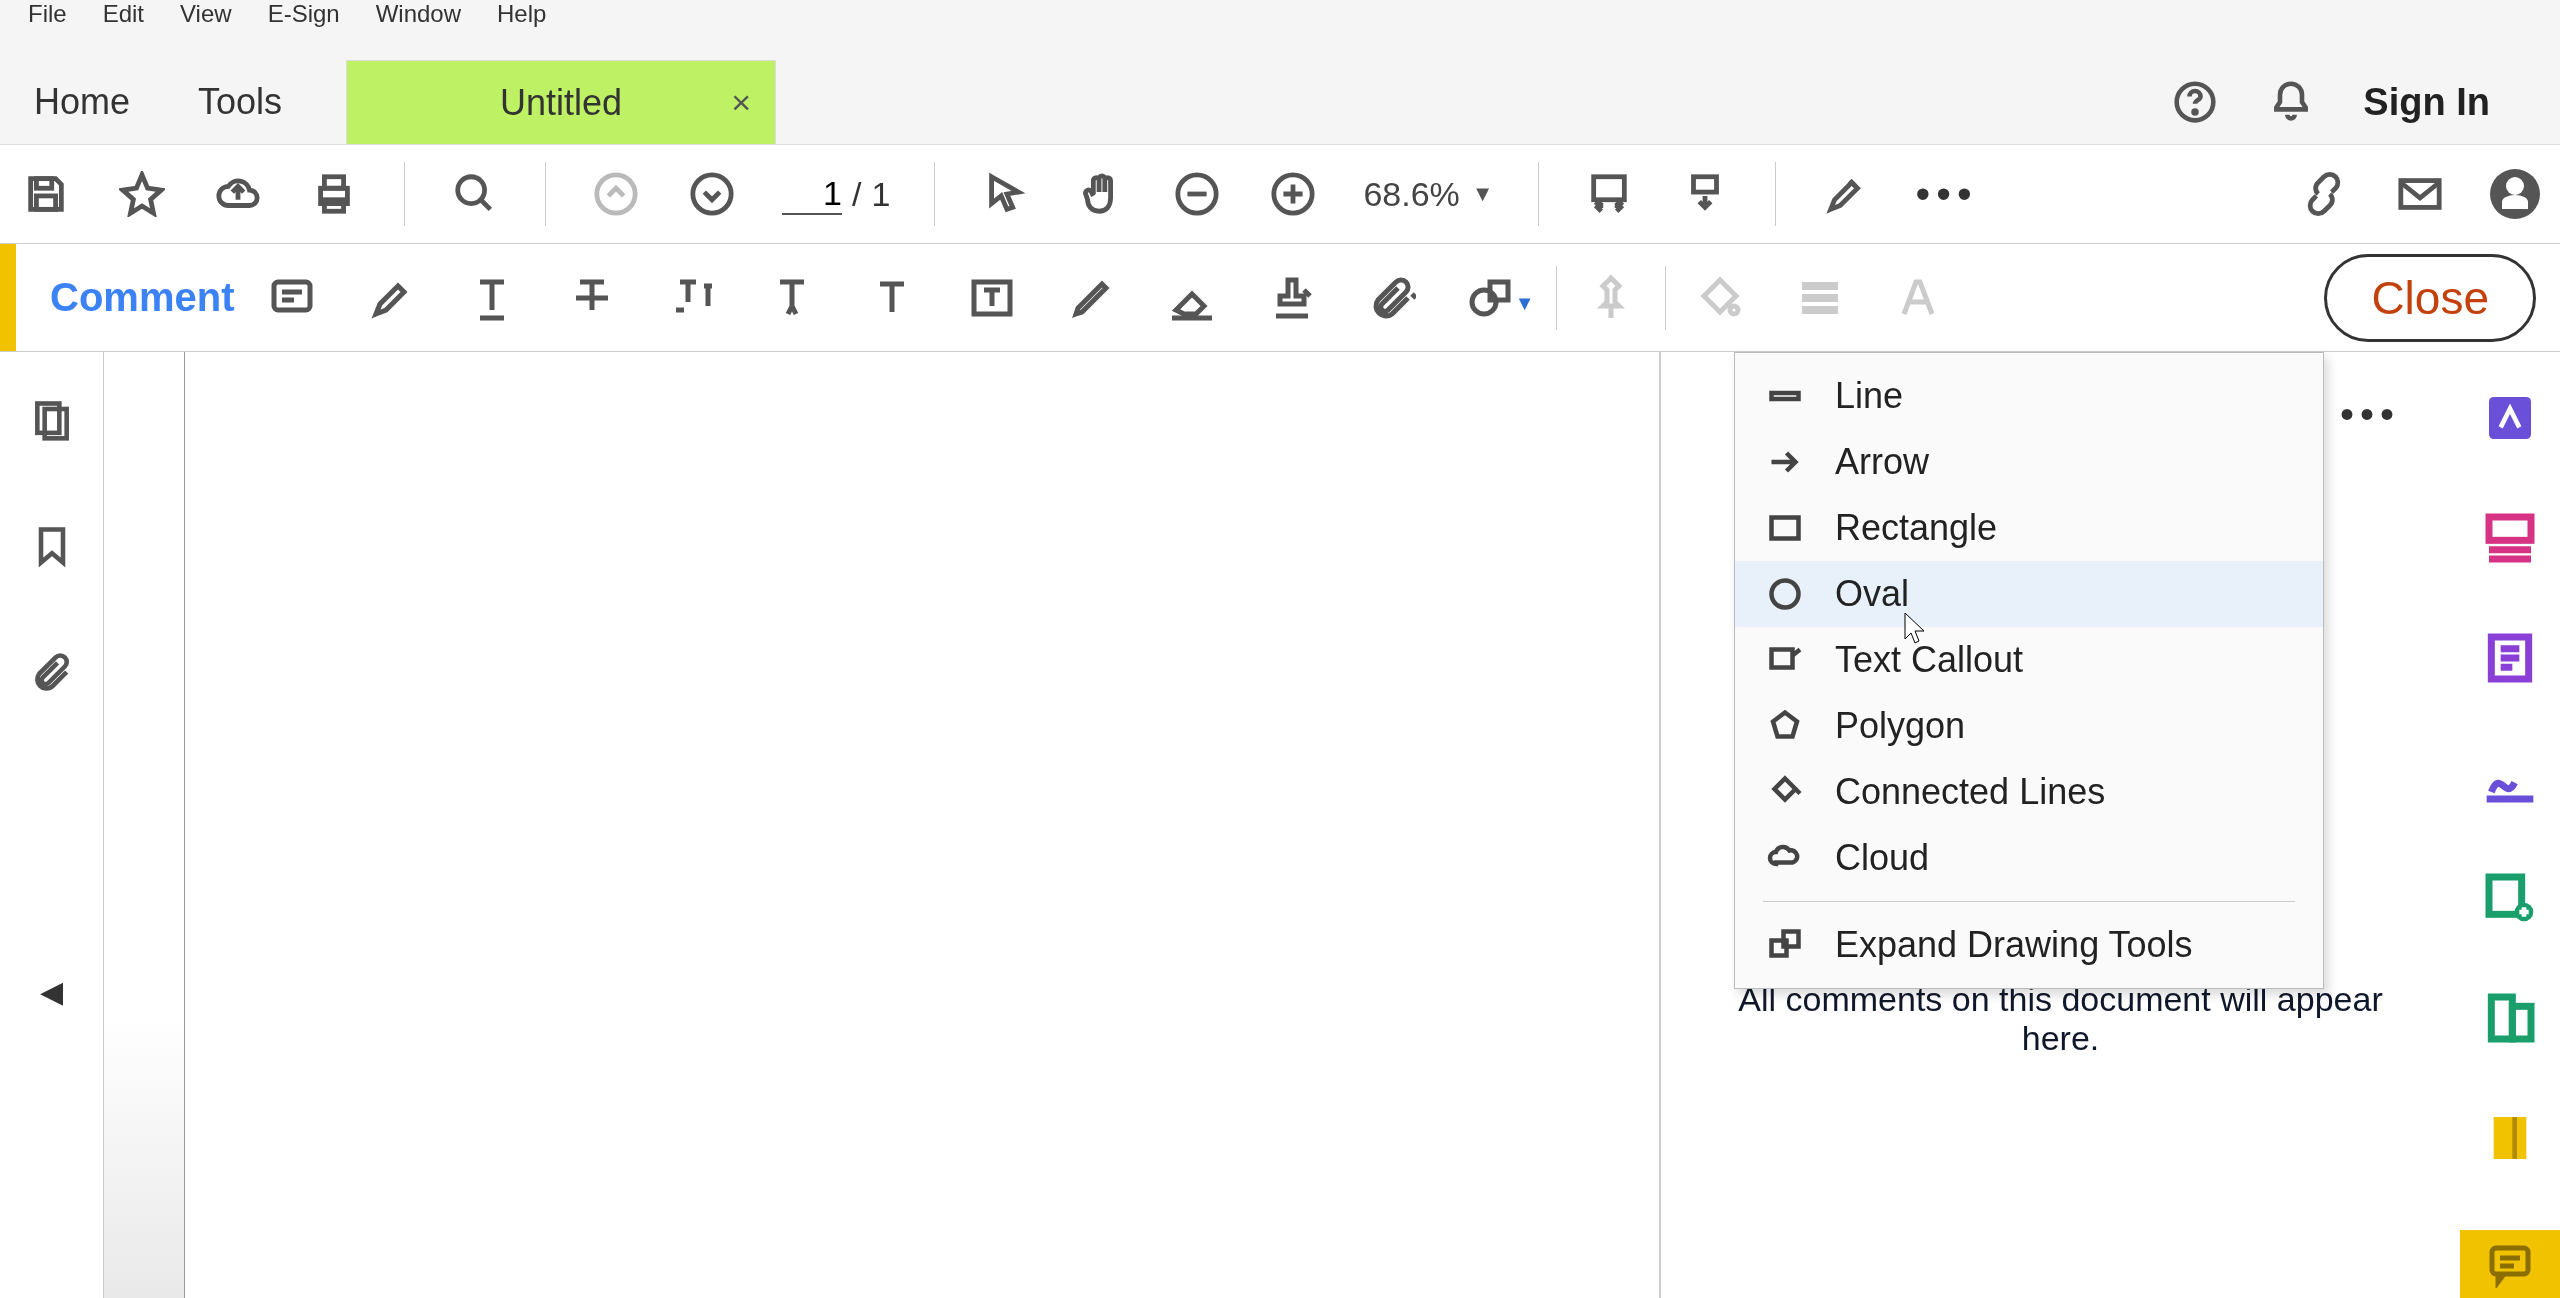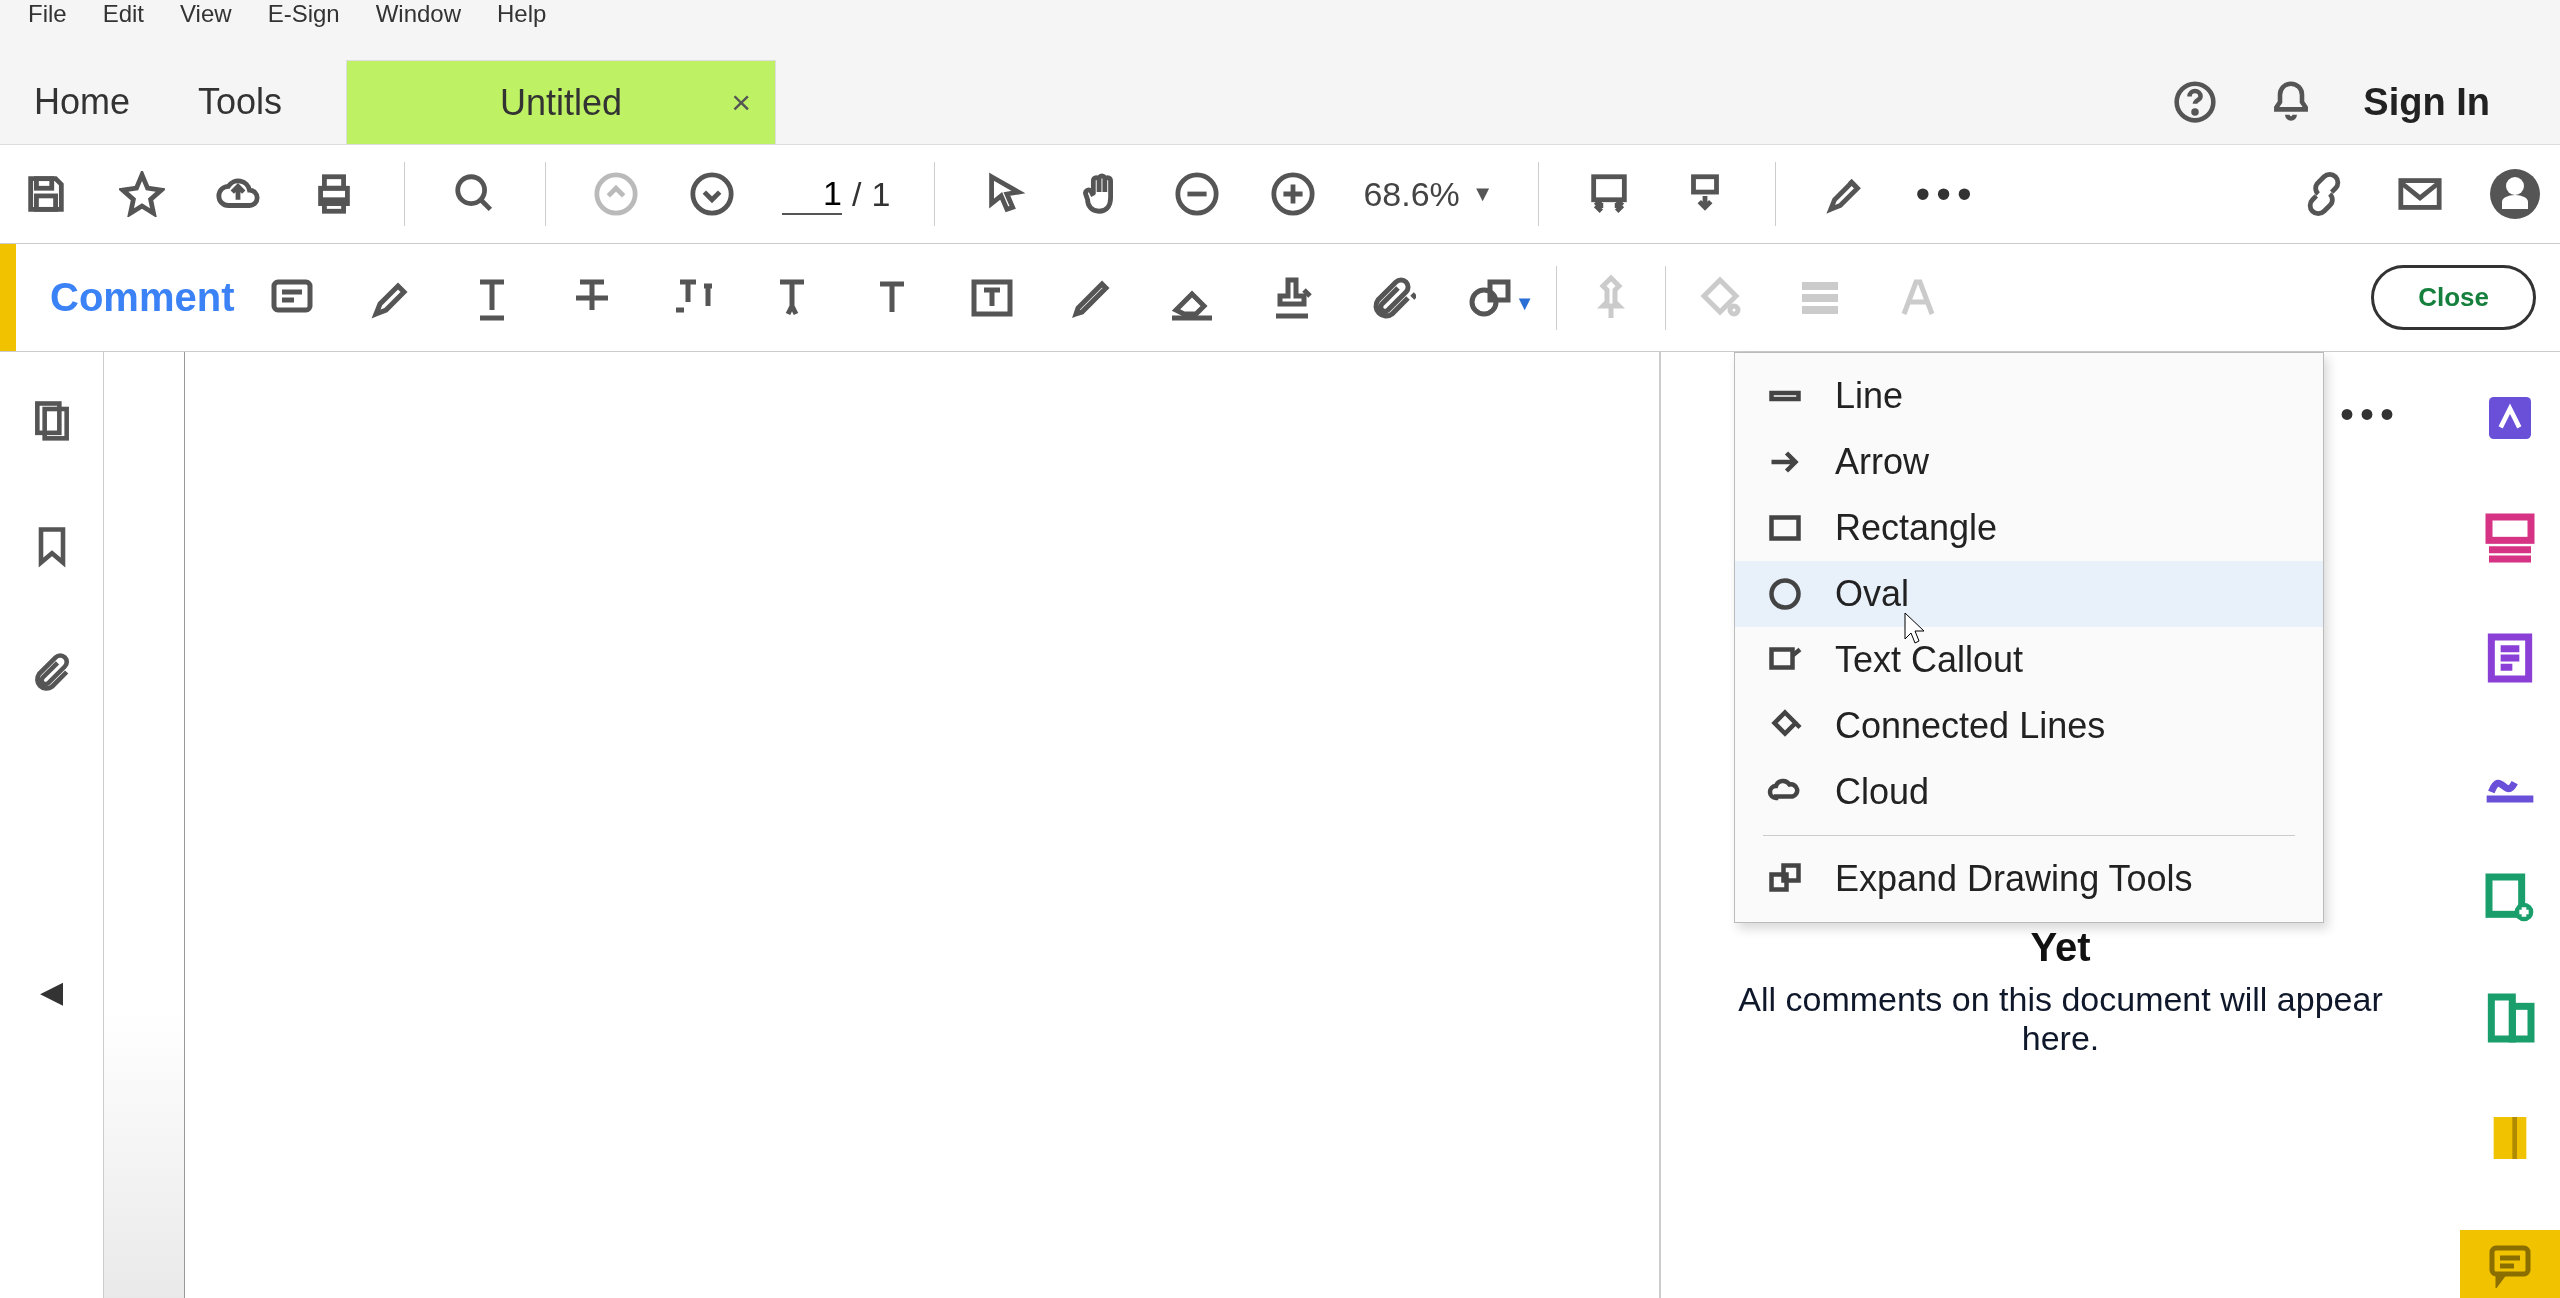--- a/index.html
+++ b/index.html
@@ -34,21 +34,21 @@
 .avatar::after { content: ""; position: absolute; bottom: 10px; left: 50%; transform: translateX(-50%); width: 26px; height: 14px; border-radius: 50% 50% 0 0; background: #fff; }
 .avatar::before { content: ""; position: absolute; top: 8px; left: 50%; transform: translateX(-50%); width: 18px; height: 18px; border-radius: 50%; background: #fff; }
 
 
 .comment-toolbar { height: 108px; border-bottom: 1px solid #ccc; display: flex; align-items: center; padding: 0 24px 0 0; background: #fff; }
 .accent { width: 16px; height: 100%; background: #f0c200; }
 .comment-label { font-size: 40px; font-weight: 600; color: #3b82f6; padding: 0 34px; text-align: center; }
 .ct-icons { display: flex; align-items: center; gap: 52px; }
 .ct-icons .icon-btn svg { width: 48px; height: 48px; stroke: #555; }
 .ct-right { margin-left: auto; display: flex; align-items: center; gap: 48px; }
-.close-pill { border: 3px solid #333; border-radius: 44px; padding: 14px 44px; font-size: 26px; font-weight: 700; color: #15803d; }
+.close-pill { border: 3px solid #333; border-radius: 44px; padding: 14px 44px; font-size: 46px; font-weight: 400; color: #c2410c; }
 
 
 .workspace { position: relative; height: 946px; display: flex; }
 .left-rail { width: 104px; background: #fff; border-right: 1px solid #ccc; display: flex; flex-direction: column; align-items: center; padding-top: 44px; gap: 78px; }
 .left-rail .collapse { margin-top: 200px; font-size: 30px; color: #333; }
 .canvas { flex: 1; background: linear-gradient(#fff 70%, #e9e9e9); position: relative; }
 .page { position: absolute; left: 80px; top: 0; right: 0; bottom: 0; background: #fff; border-left: 1px solid #999; border-right: 1px solid #ccc; }
 .comments-panel { width: 800px; background: #fff; border-left: 1px solid #ccc; position: relative; }
 .comments-panel .panel-dots { position: absolute; top: 40px; right: 60px; font-size: 40px; color: #333; letter-spacing: 6px; }
 .no-comments { position: absolute; bottom: 240px; left: 50%; transform: translateX(-50%); text-align: center; width: 660px; }
@@ -395,20 +395,28 @@
             <svg viewBox="0 0 24 24">
               <rect x="3" y="5" width="14" height="12"></rect>
               <path d="M17 9l5-4"></path>
             </svg>
           </span>
         <span>Text Callout</span>
       </div>
       <div class="dd-item">
         <span class="dd-icon">
             <svg viewBox="0 0 24 24">
+              <path d="M12 3l8 6-3 10H7L4 9z"></path>
+            </svg>
+          </span>
+        <span>Polygon</span>
+      </div>
+      <div class="dd-item">
+        <span class="dd-icon">
+            <svg viewBox="0 0 24 24">
               <path d="M12 3l7 7-7 7-7-7zM19 10l3 3"></path>
             </svg>
           </span>
         <span>Connected Lines</span>
       </div>
       <div class="dd-item">
         <span class="dd-icon">
             <svg viewBox="0 0 24 24">
               <path d="M6 16a4 4 0 010-8 5 5 0 019-1 4 4 0 012 8H6z"></path>
             </svg>

